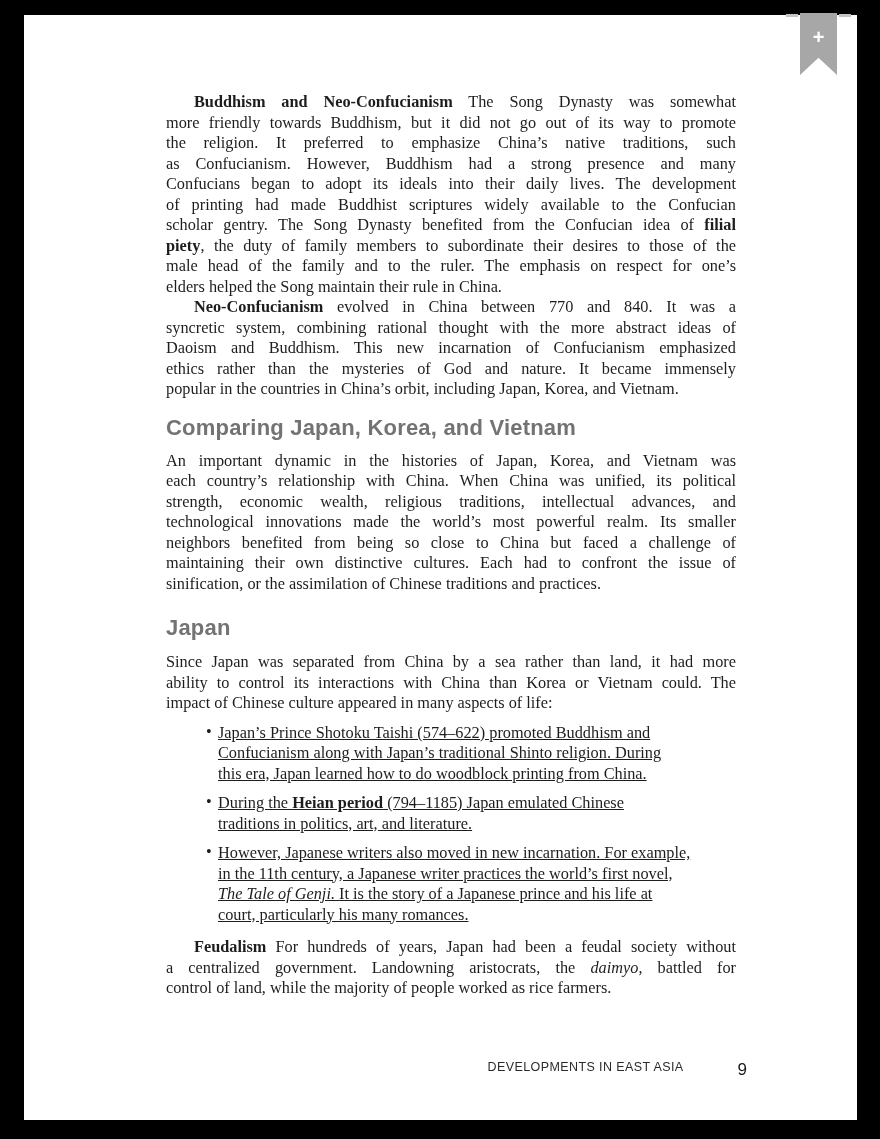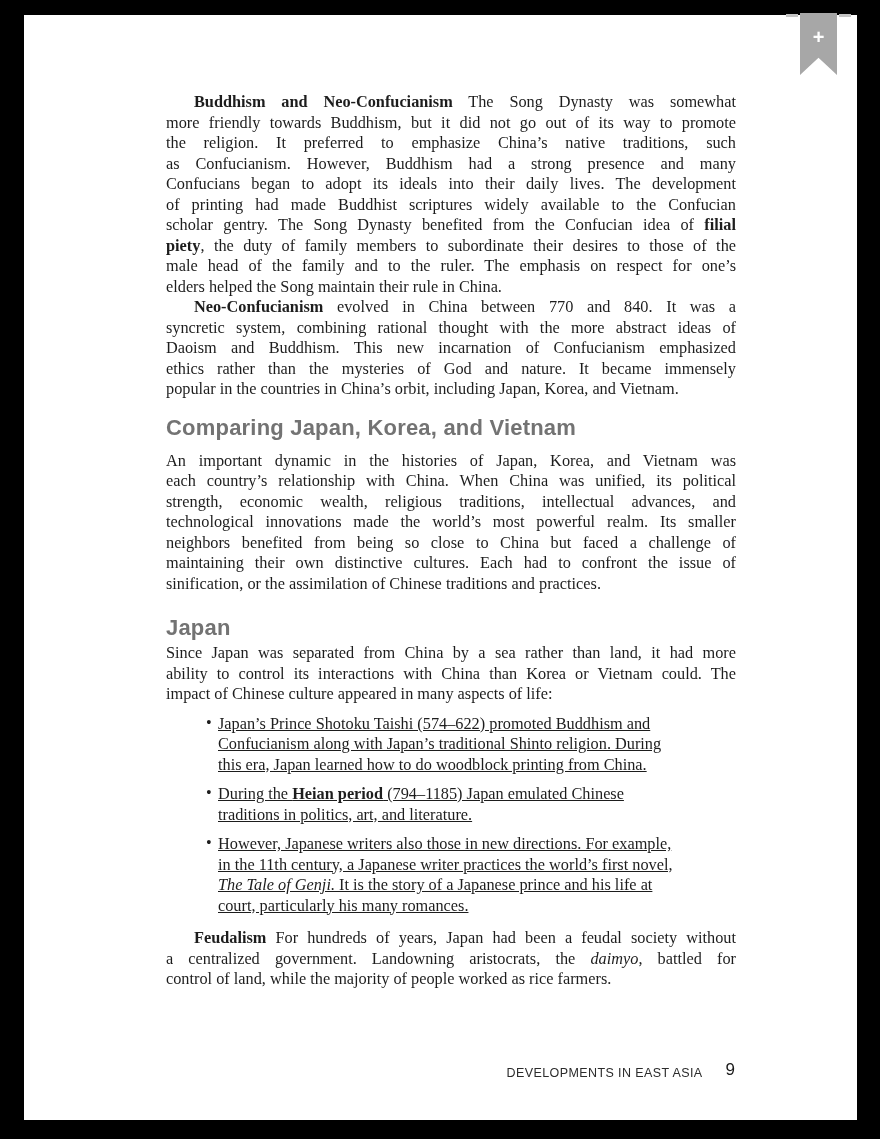--- a/index.html
+++ b/index.html
@@ -25,35 +25,35 @@
     text-align:justify; text-align-last:justify;
   }
   .para .line.last { text-align-last:left; }
   .para .line.indent { text-indent:28px; }
   .heading {
     font-family:"Liberation Sans", sans-serif;
     font-weight:bold; font-size:22px; line-height:28px;
     color:#737373; letter-spacing:0.2px;
   }
   .heading.h-compare { margin-top:14px; margin-bottom:9px; }
-  .heading.h-japan   { margin-top:20px; margin-bottom:1px; }
+  .heading.h-japan   { margin-top:20px; margin-bottom:10px; }
   .bullets { margin-top:9px; }
   .bullet { position:relative; padding-left:52px; margin-bottom:9px; }
   .bullet-marker {
     position:absolute; left:40px; top:-1px;
     font-size:16.3px; color:#1d1d1d;
   }
   .bullet .line {
     text-align:left; text-align-last:left;
     white-space:nowrap; height:20.5px;text-decoration:underline;
   }
   .para.feudalism { margin-top:12px; }
   .footer {
-    position:absolute; right:122px; bottom:40px;
-    display:flex; align-items:flex-end; gap:23px;
+    position:absolute; right:110px; bottom:40px;
+    display:flex; align-items:flex-start; gap:54px;
     font-family:"Liberation Sans", sans-serif;
   }
   .running-head {
     font-size:12.5px; letter-spacing:0.4px; color:#2b2b2b;
   }
   .page-number { font-size:17px; color:#1a1a1a; }
   .bookmark {
     position:absolute; left:800px; top:13px;
     width:37px; height:62px;
     background:#a7a7a7;
@@ -131,21 +131,21 @@
       <div class="bullet">
         <span class="bullet-marker">•</span>
         <div>
             <div class="line">During the <b>Heian period</b> (794–1185) Japan emulated Chinese</div>
             <div class="line last">traditions in politics, art, and literature.</div>
           </div>
       </div>
       <div class="bullet">
         <span class="bullet-marker">•</span>
         <div>
-            <div class="line">However, Japanese writers also those in new directions. For example,</div>
+            <div class="line">However, Japanese writers also moved in new incarnation. For example,</div>
             <div class="line">in the 11th century, a Japanese writer practices the world’s first novel,</div>
             <div class="line"><i>The Tale of Genji.</i> It is the story of a Japanese prince and his life at</div>
             <div class="line last">court, particularly his many romances.</div>
           </div>
       </div>
     </div>
 
     <div class="para feudalism">
         <div class="line indent"><b>Feudalism</b> For hundreds of years, Japan had been a feudal society without</div>
         <div class="line">a centralized government. Landowning aristocrats, the <i>daimyo</i>, battled for</div>

